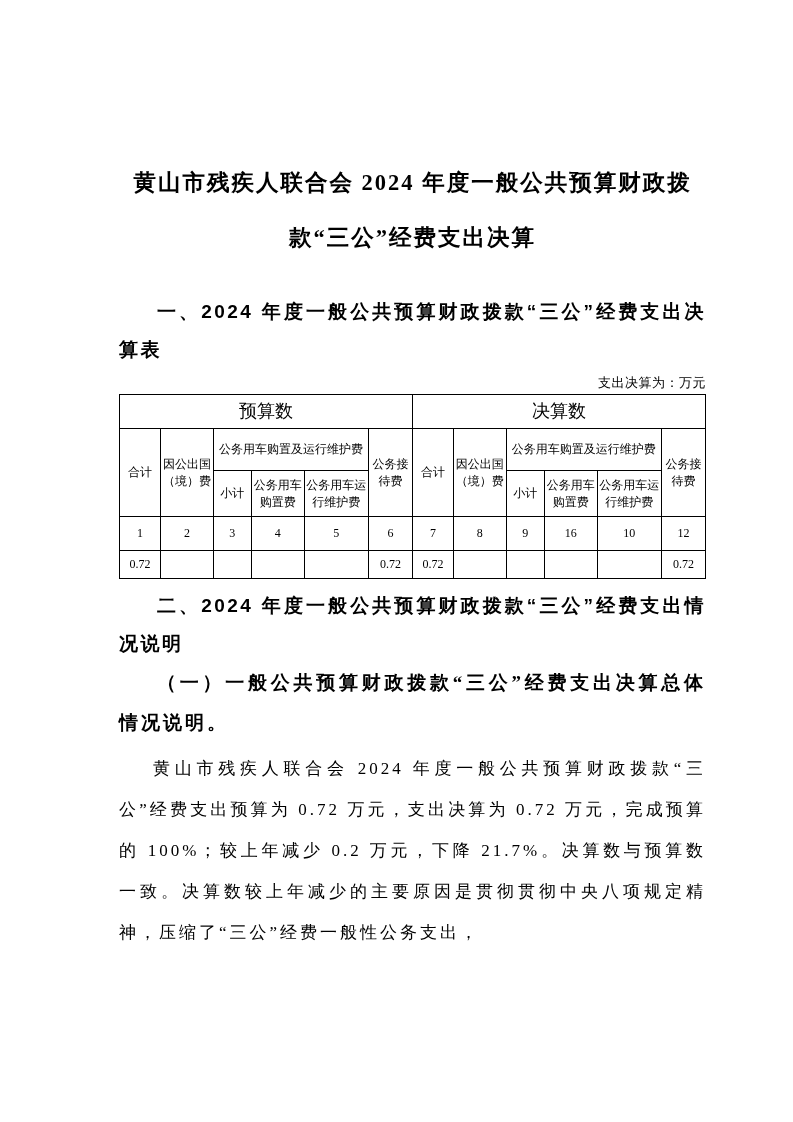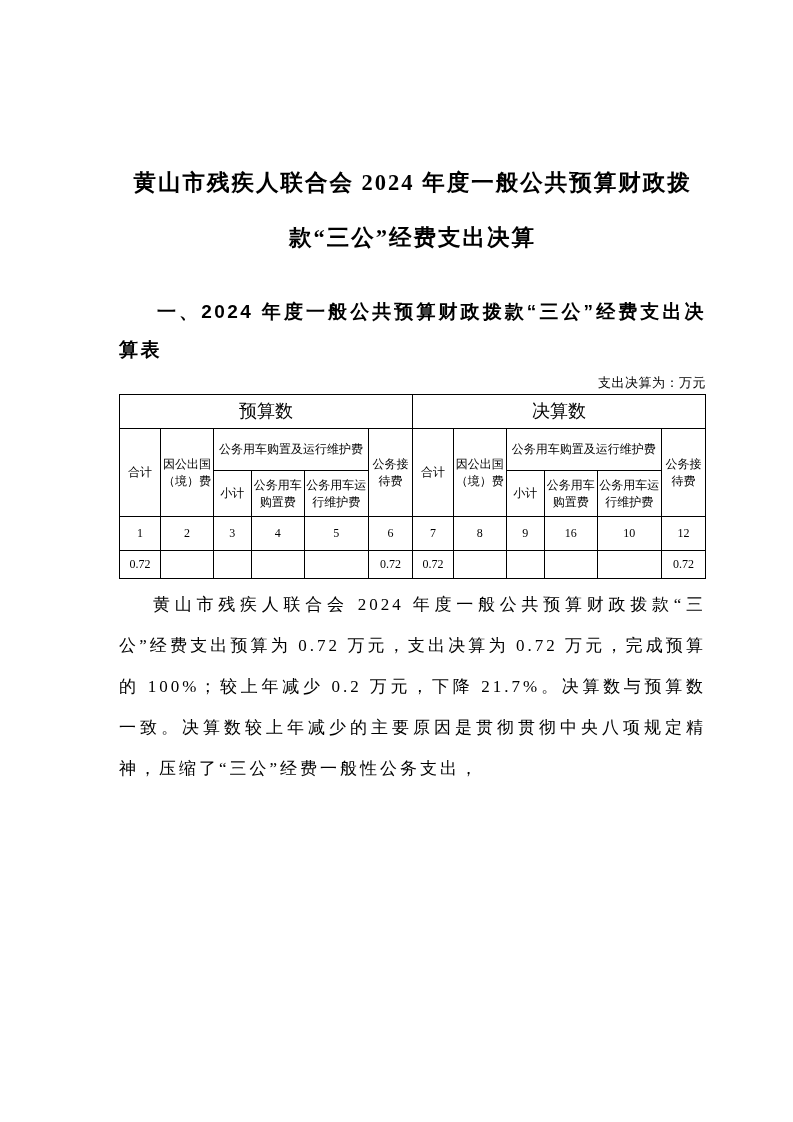--- a/index.html
+++ b/index.html
@@ -160,17 +160,19 @@
         <td></td>
         <td></td>
         <td></td>
         <td></td>
         <td>0.72</td>
       </tr>
     </tbody>
   </table>
 
 
+  <div class="heading heading-2">二、2024 年度一般公共预算财政拨款“三公”经费支出情况说明</div>
 
+  <div class="heading-3">（一）一般公共预算财政拨款“三公”经费支出决算总体情况说明。</div>
 
   <div class="body-para">黄山市残疾人联合会 2024 年度一般公共预算财政拨款“三公”经费支出预算为 0.72 万元，支出决算为 0.72 万元，完成预算的 100%；较上年减少 0.2 万元，下降 21.7%。决算数与预算数一致。决算数较上年减少的主要原因是贯彻贯彻中央八项规定精神，压缩了“三公”经费一般性公务支出，</div>
 
 </div>
 
 </body></html>

